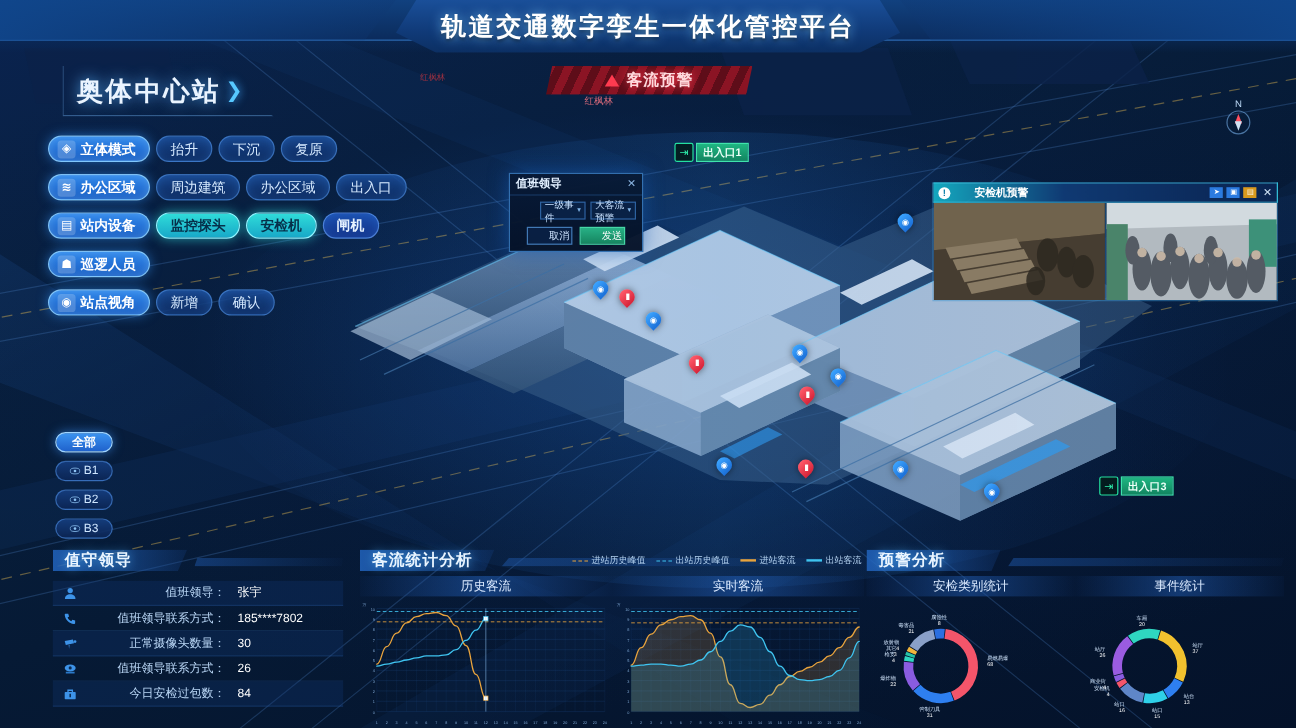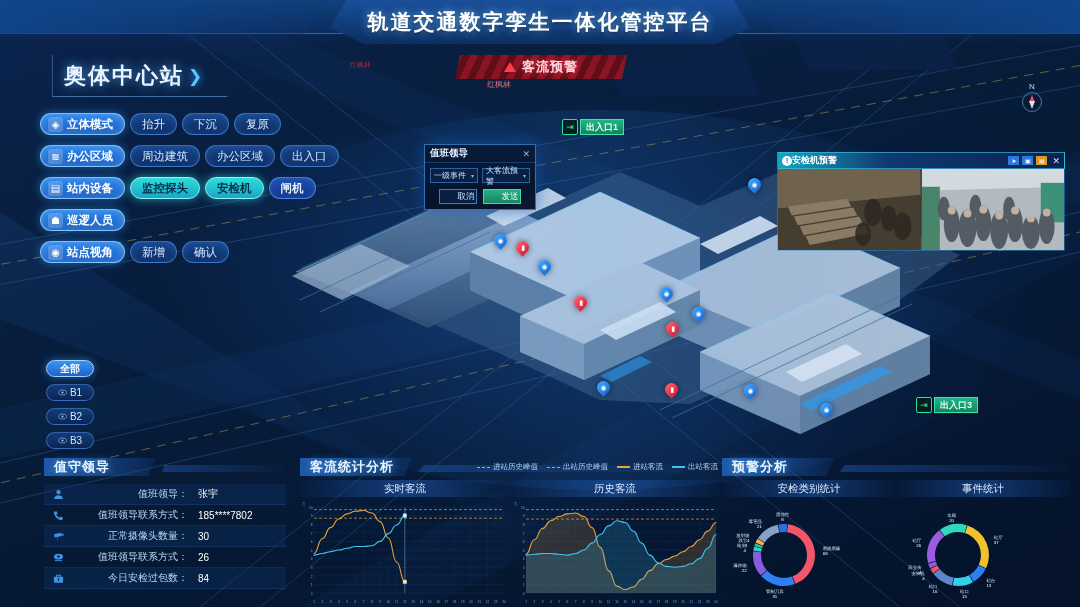--- a/index.html
+++ b/index.html
@@ -134,21 +134,21 @@
     border: 1px solid rgba(70,150,230,0.7);
     box-shadow: 0 0 16px rgba(20,90,180,0.6);
   }
   .dialog-head {
     height: 18px; display: flex; align-items: center; justify-content: space-between;
     padding: 0 5px; border-bottom: 1px solid rgba(60,130,210,0.35);
   }
   .dialog-title { font-size: 9.5px; color: #e2f0ff; font-weight: bold; }
   .dialog-close { font-size: 9px; color: #8ab4e0; cursor: pointer; }
   .dialog-body { padding: 5px; }
-  .dlg-selects { display: flex; gap: 4px; }
+  .dlg-selects { display: flex; gap: 4px; margin-left: 20px; }
   .sel {
     flex: 1; height: 15px; display: flex; align-items: center; justify-content: space-between;
     padding: 0 3px; font-size: 8px; color: #c9e2ff; cursor: pointer;
     background: rgba(10,34,72,0.9); border: 1px solid rgba(70,140,220,0.6);
   }
   .sel .chev { font-size: 6px; color: #7fb4e8; }
   .dlg-btns { display: flex; gap: 6px; justify-content: center; margin-top: 6px; }
   .dbtn {
     width: 38px; height: 15px; font-size: 8.5px; display: flex; align-items: center; justify-content: center;
     cursor: pointer; border: 1px solid rgba(90,160,230,0.7); color: #cfe4ff; background: rgba(10,34,72,0.8); padding-left: 16px;
@@ -158,21 +158,21 @@
   .video-panel { position: absolute; left: 777px; top: 152px; width: 288px; z-index: 38; }
   .vp-head {
     height: 17px; display: flex; align-items: center;
     background: linear-gradient(90deg, rgba(22,190,210,0.85) 0%, rgba(16,60,120,0.9) 38%, rgba(10,36,82,0.92) 100%);
     border: 1px solid rgba(70,200,230,0.6); padding: 0 4px;
   }
   .vp-badge {
     width: 10px; height: 10px; border-radius: 50%; background: #ffffff; color: #0b7fa8;
     font-size: 8px; font-weight: bold; display: flex; align-items: center; justify-content: center; flex: none;
   }
-  .vp-title { font-size: 9px; color: #ffffff; font-weight: bold; margin-left: 0; }
+  .vp-title { font-size: 9px; color: #ffffff; font-weight: bold; margin-left: 20px; }
   .vp-tools { margin-left: auto; display: flex; align-items: center; gap: 3px; }
   .vp-tool {
     width: 11px; height: 9px; display: flex; align-items: center; justify-content: center;
     font-size: 6px; color: #fff; cursor: pointer;
   }
   .vp-tool.b1 { background: #2b7ae0; }
   .vp-tool.b2 { background: #2b7ae0; }
   .vp-tool.b3 { background: #d99a1e; }
   .vp-x { font-size: 9px; color: #cfe3f7; cursor: pointer; margin-left: 2px; }
   .vp-body { display: flex; height: 82px; border: 1px solid rgba(60,150,210,0.45); border-top: none; }
@@ -737,22 +737,22 @@
           <span class="solid" style="border-color:#e8a33d"></span>
           <span>进站客流</span>
         </span>
         <span class="lg">
           <span class="solid" style="border-color:#3fc4f0"></span>
           <span>出站客流</span>
         </span>
       </div>
     </div>
     <div class="chart-tabs">
+      <div class="ctab">历史客流</div>
       <div class="ctab">实时客流</div>
-      <div class="ctab">历史客流</div>
     </div>
     <div class="charts2">
       <div class="chart-box">
         <svg id="chart0" viewBox="0 0 208 108" preserveAspectRatio="none" style="width:100%;height:100%">
             <line x1="14" y1="94" x2="204" y2="94" stroke="#1d4a84" stroke-width="0.4" opacity="0.55"></line>
             <text x="12.5" y="95.8" text-anchor="end" font-size="3.2" fill="#7fa8d4">0</text>
             <line x1="14" y1="85.4" x2="204" y2="85.4" stroke="#1d4a84" stroke-width="0.4" opacity="0.55"></line>
             <text x="12.5" y="87.2" text-anchor="end" font-size="3.2" fill="#7fa8d4">1</text>
             <line x1="14" y1="76.8" x2="204" y2="76.8" stroke="#1d4a84" stroke-width="0.4" opacity="0.55"></line>
             <text x="12.5" y="78.6" text-anchor="end" font-size="3.2" fill="#7fa8d4">2</text>

